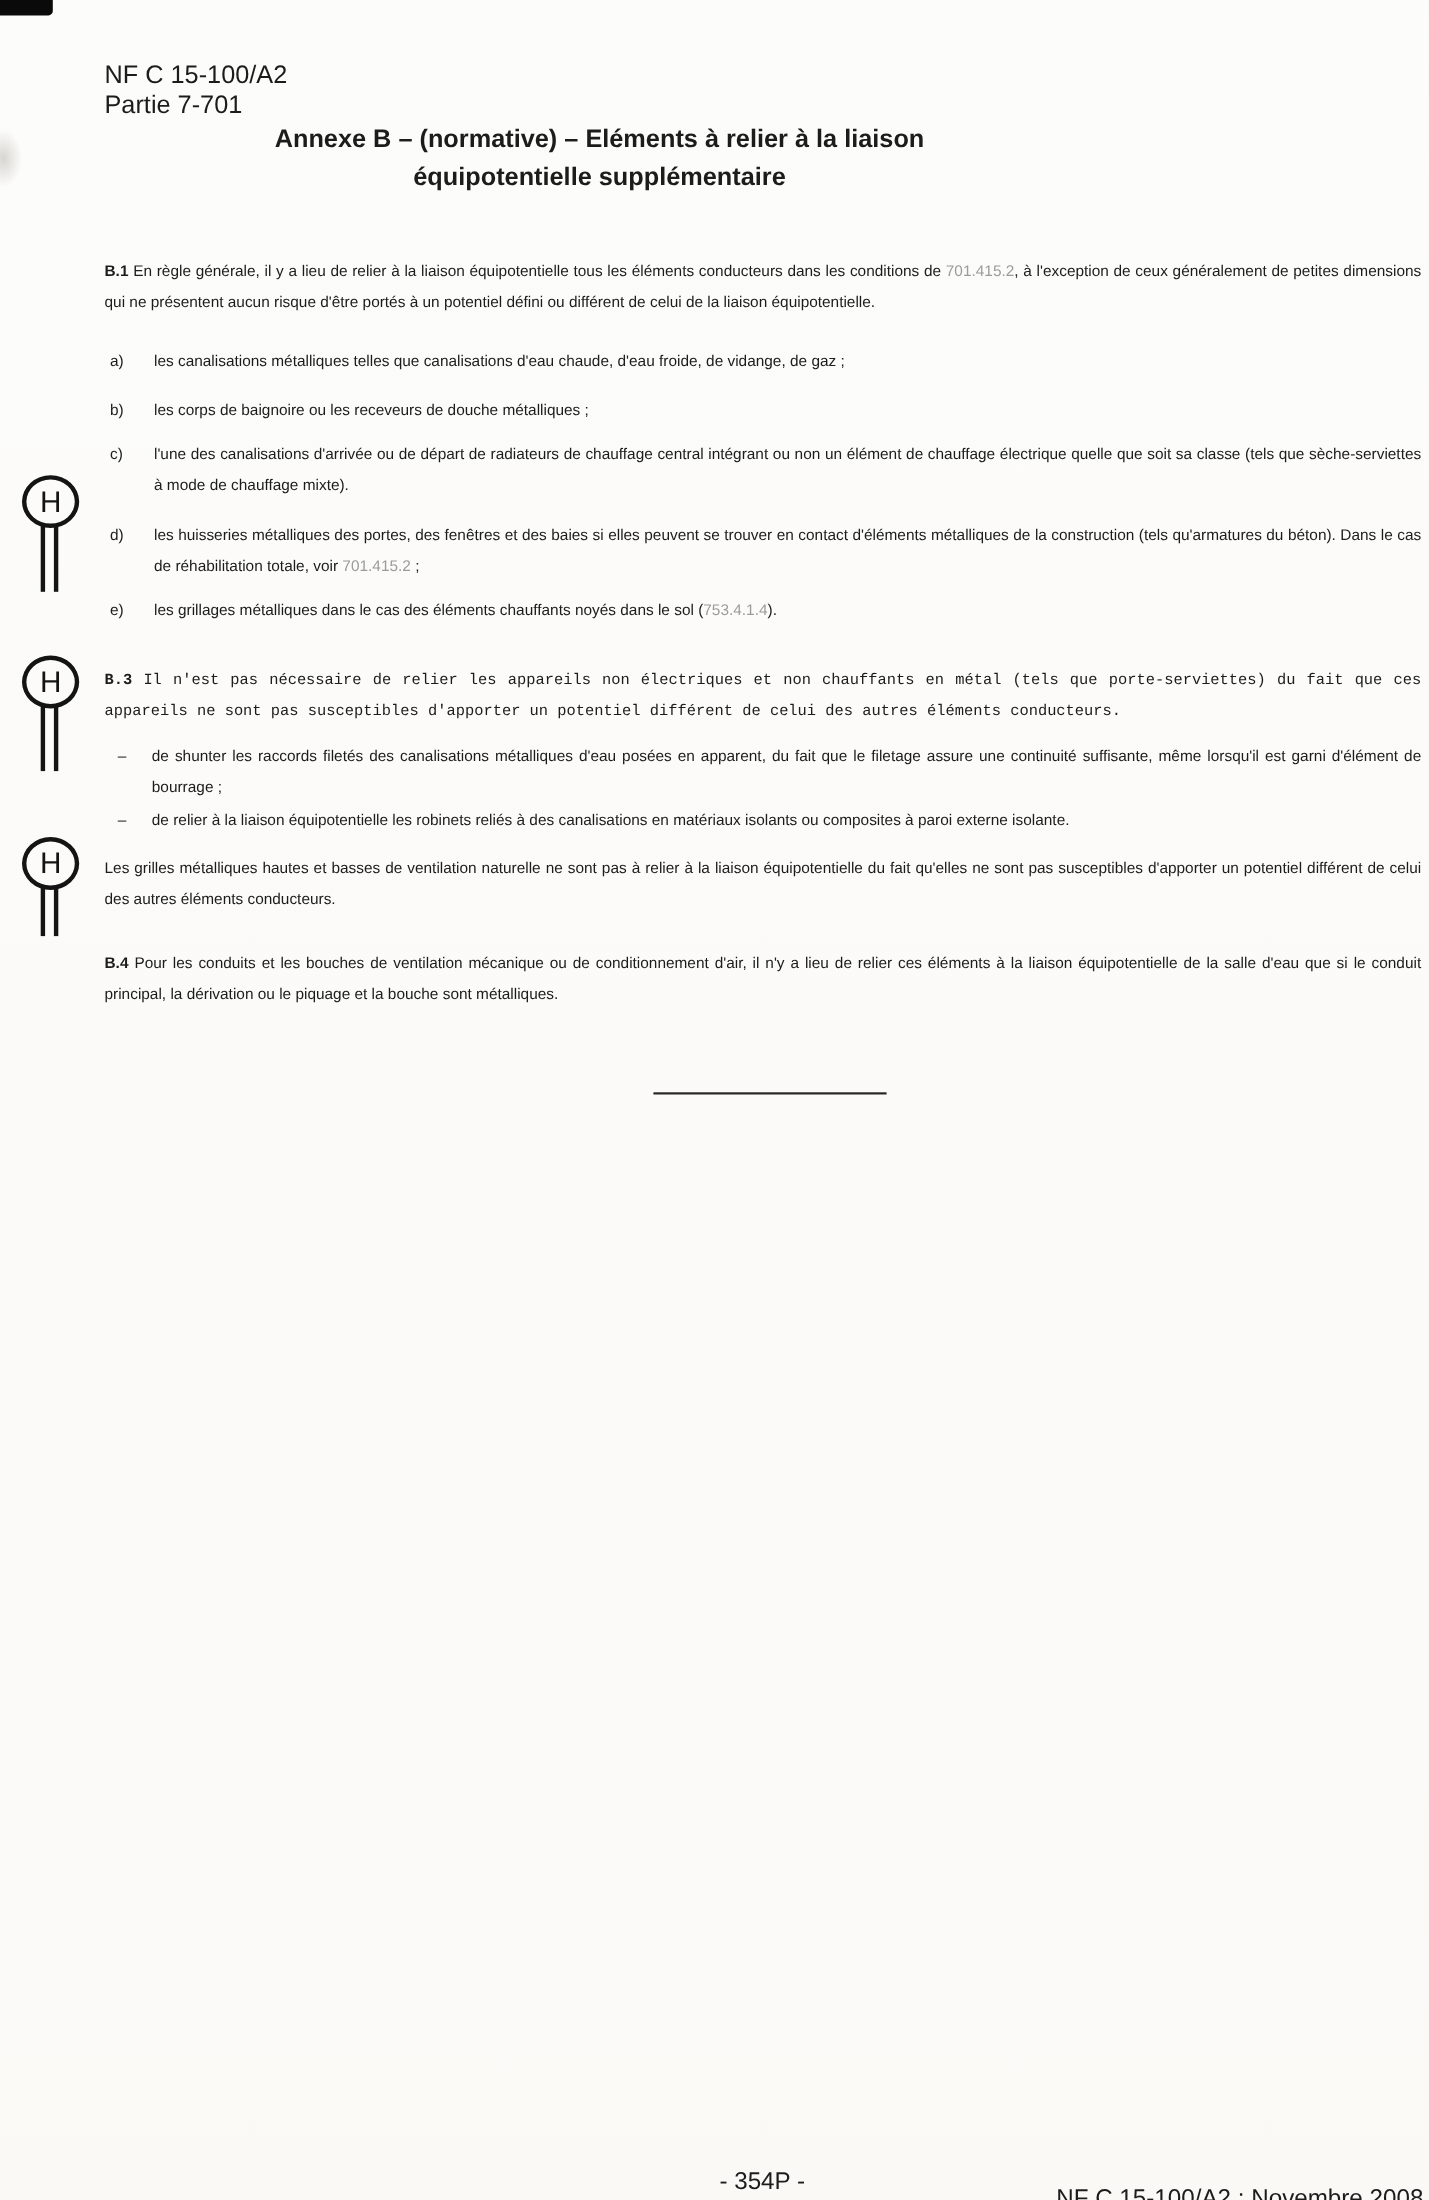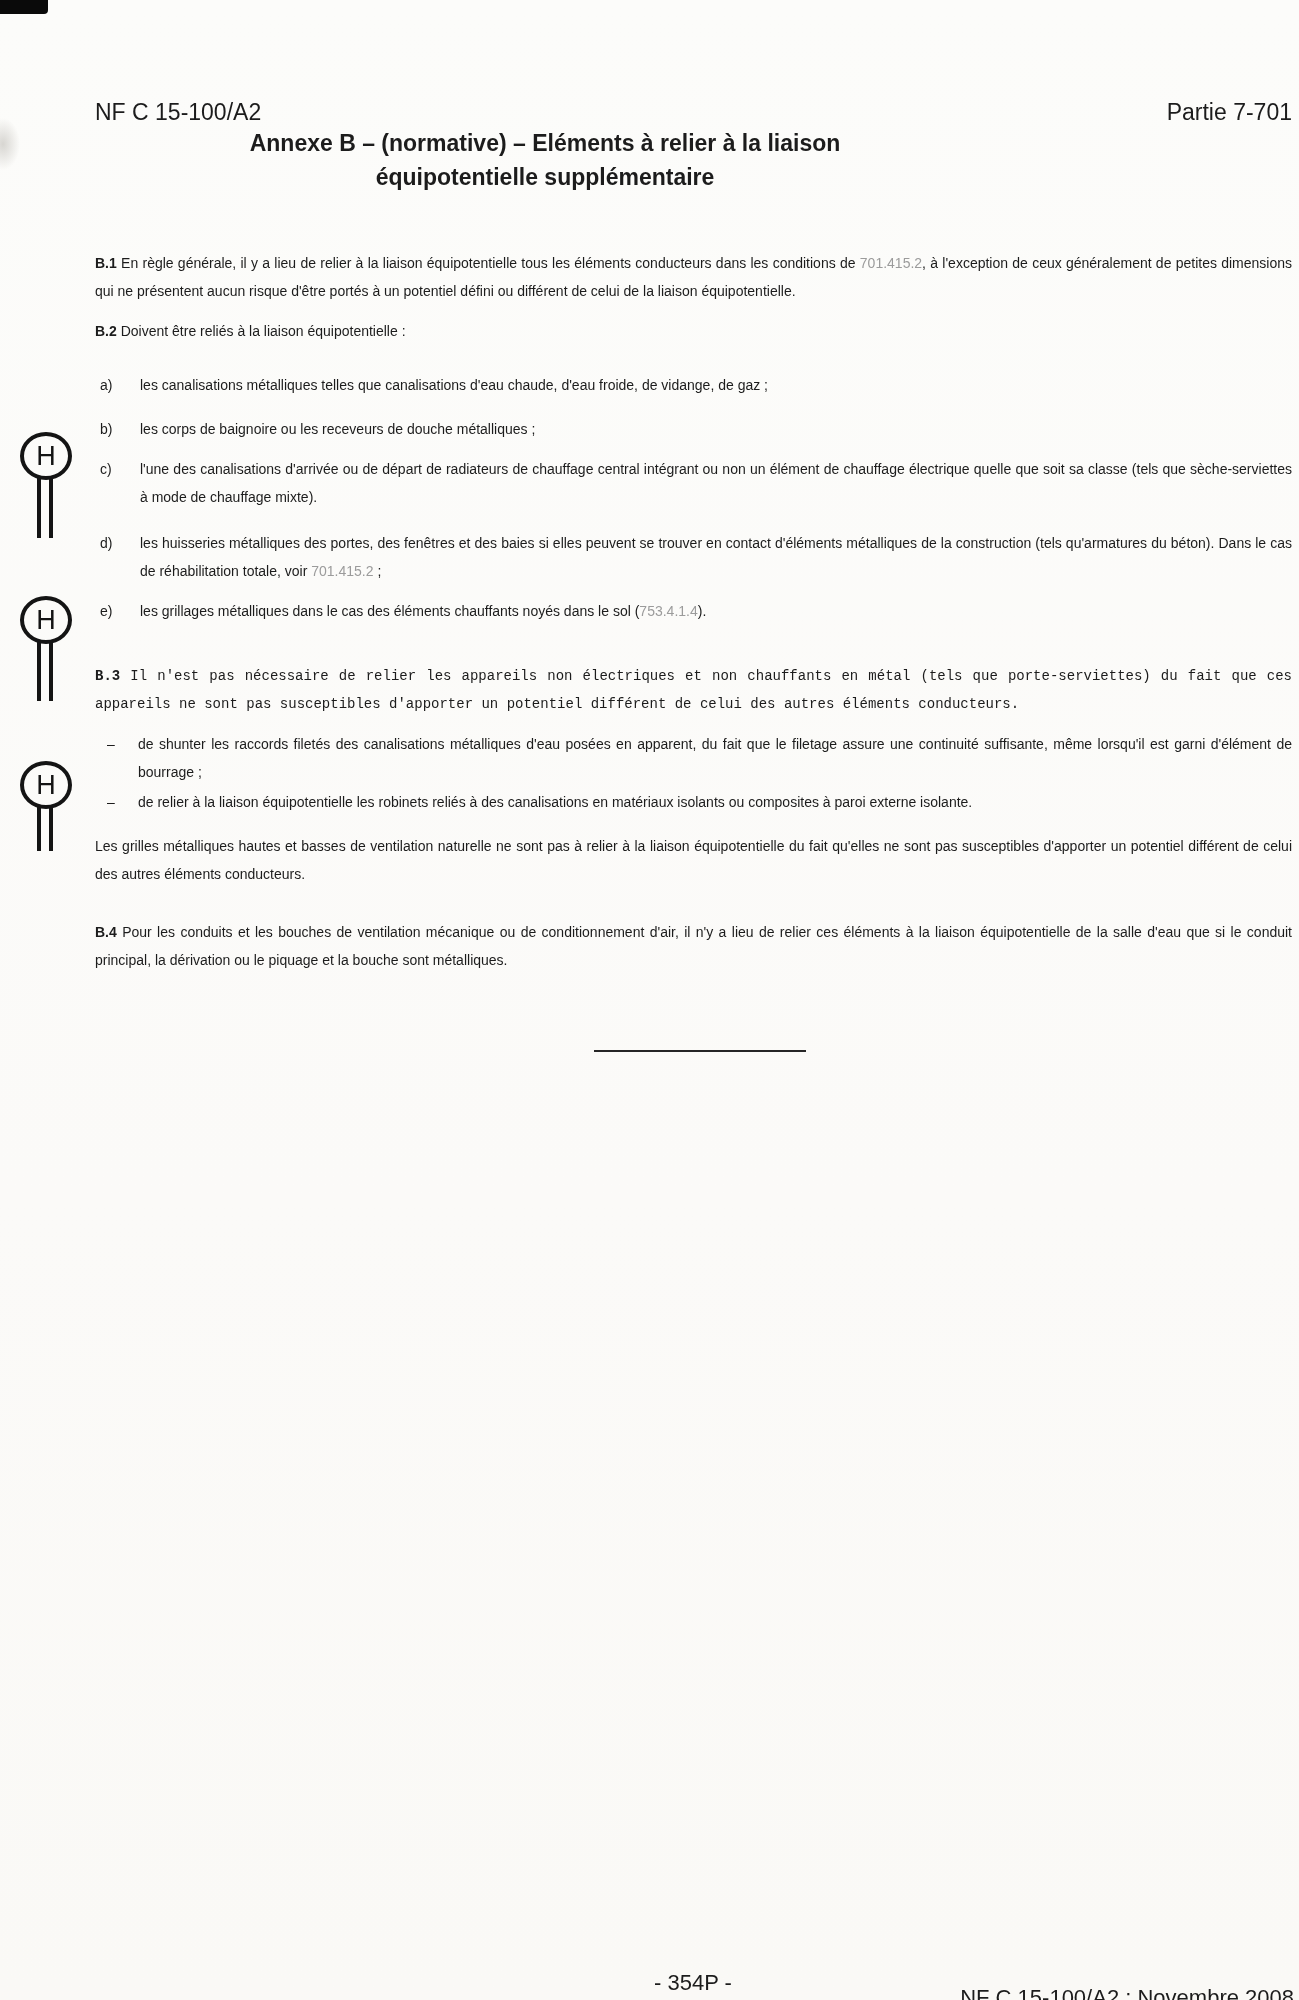--- a/index.html
+++ b/index.html
@@ -24,22 +24,22 @@
     position:absolute;left:-14px;top:118px;width:34px;height:52px;
     background:radial-gradient(closest-side,#b9b6b0,rgba(185,182,176,0));
     opacity:.55;
   }
   .content{
     position:relative;
     padding:0 7px 0 95px;
   }
   .doc-header{
     display:flex;justify-content:space-between;align-items:baseline;
-    margin-top:98px;
-    font-size:23px;line-height:28px;
+    margin-top:53px;
+    font-size:23px;line-height:28px;flex-direction:column;
   }
   .annex-title{
     width:900px;
     text-align:center;
     font-size:23px;font-weight:bold;line-height:34px;
   }
   p,.para{margin:0;}
   .para{
     font-size:14px;line-height:28px;
     text-align:justify;
@@ -131,22 +131,20 @@
 
     <div class="annex-title">
       <span>Annexe B – (normative) – Eléments à relier à la liaison</span><br>
       <span>équipotentielle supplémentaire</span>
     </div>
 
     <p class="para sec-b1"><span class="bold">B.1</span>
       <span>En règle générale, il y a lieu de relier à la liaison équipotentielle tous les éléments conducteurs dans les conditions de</span>
       <span class="ref">701.415.2</span><span>, à l'exception de ceux généralement de petites dimensions qui ne présentent aucun risque d'être portés à un potentiel défini ou différent de celui de la liaison équipotentielle.</span></p>
 
-    <p class="para sec-b2-intro"><span class="bold">B.2</span>
-      <span>Doivent être reliés à la liaison équipotentielle :</span></p>
 
     <div class="para item item-a">
       <span class="item-marker">a)</span>
       <p>les canalisations métalliques telles que canalisations d'eau chaude, d'eau froide, de vidange, de gaz ;</p>
     </div>
 
     <div class="para item item-b">
       <span class="item-marker">b)</span>
       <p>les corps de baignoire ou les receveurs de douche métalliques ;</p>
     </div>

